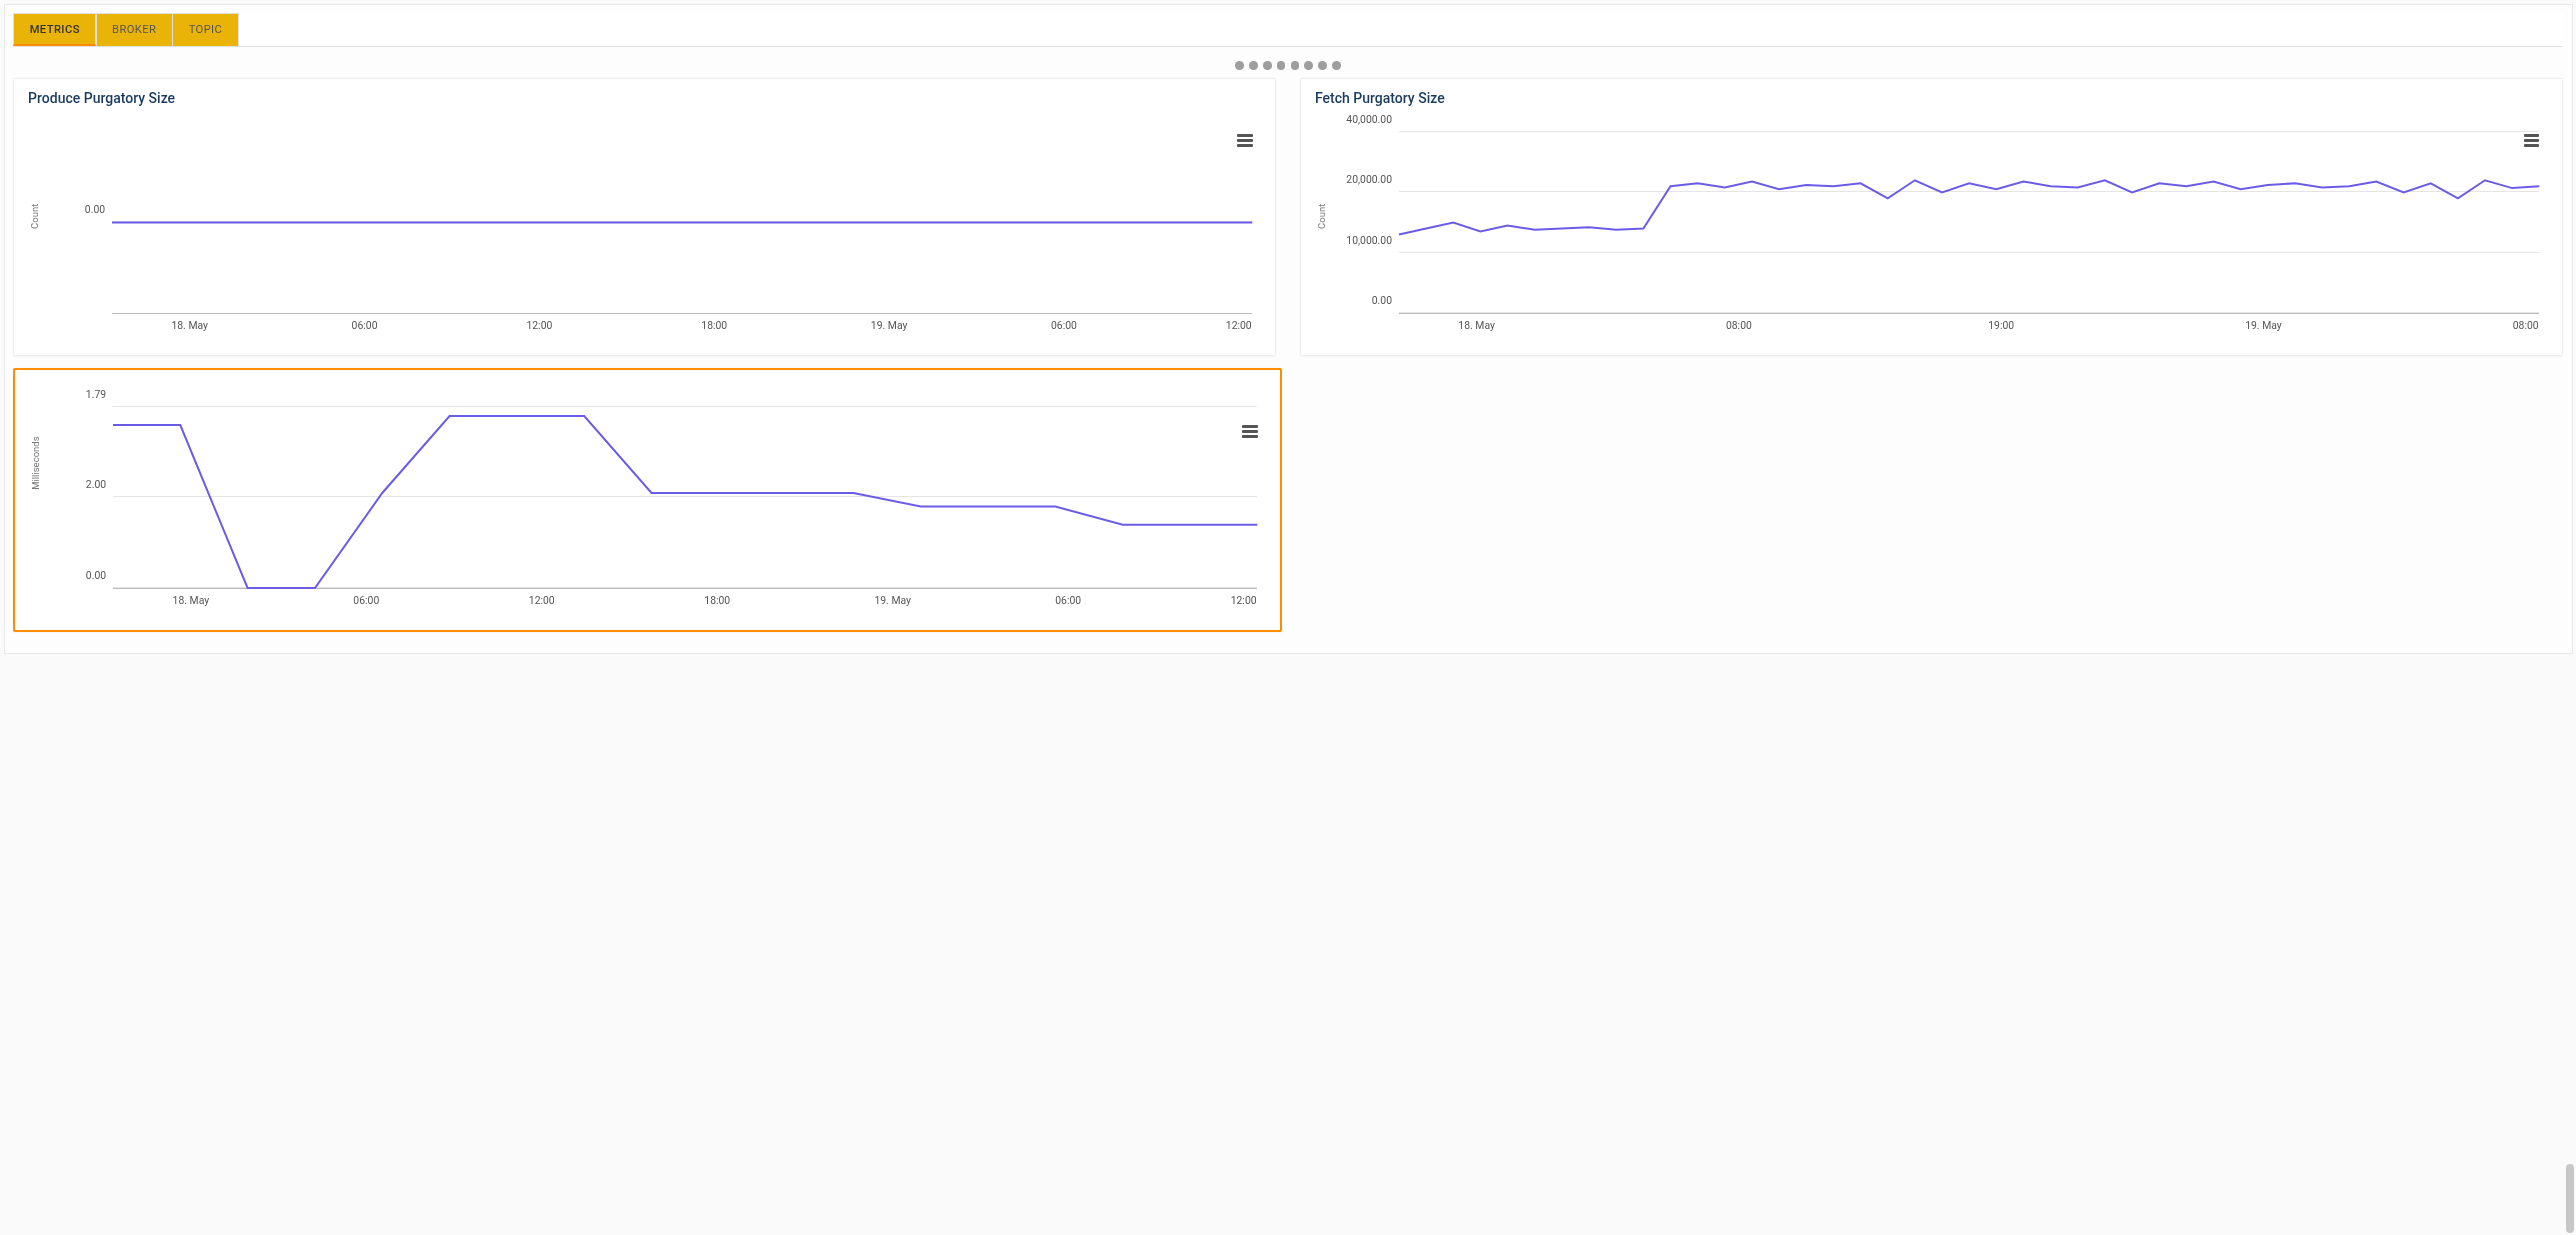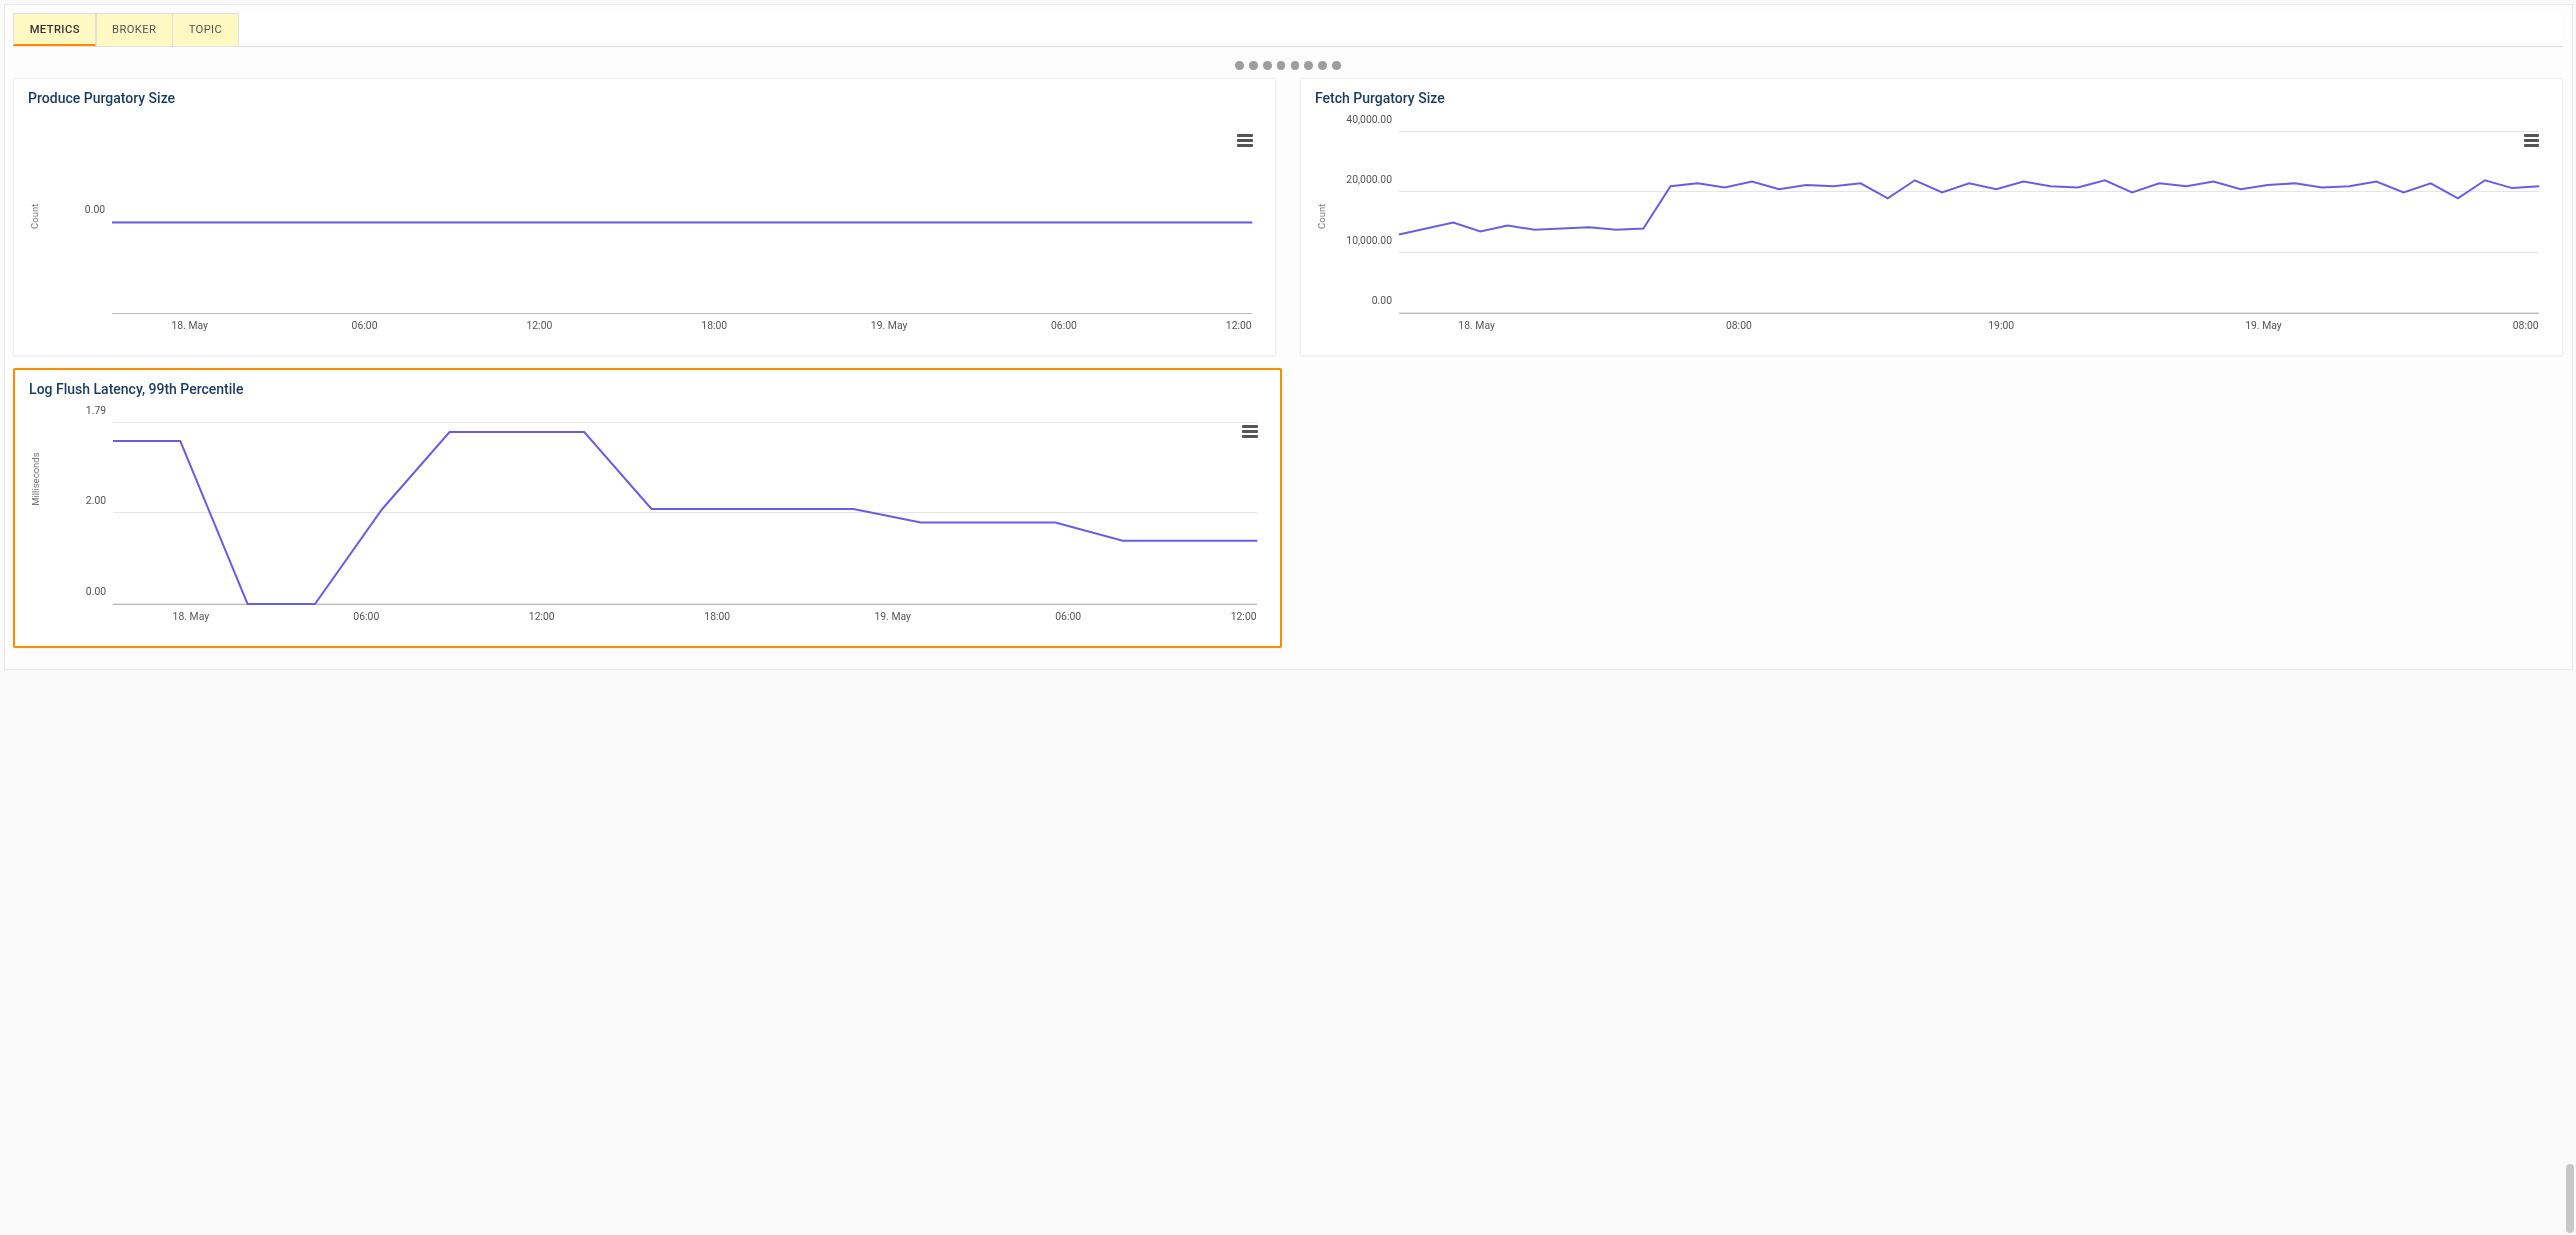--- a/index.html
+++ b/index.html
@@ -19,21 +19,21 @@
     font-size: 11.2px;
     letter-spacing: 0.4px;
   }
   .tab {
     padding: 8.6px 15.6px;
     border: 0.9px solid #e0e0e0;
     border-bottom: none;
     margin-right: -0.9px;
     color: #555;
     cursor: pointer;
-    background: #fef9c3;
+    background: #eab308;
   }
   .tab.active {
     border-bottom: 2.6px solid #ff8c00;
     font-weight: 500;
     color: #333;
   }
   .carousel-dots {
     display: flex;
     justify-content: center;
     gap: 5.2px;
@@ -246,21 +246,20 @@
               <span class="x-tick" style="left: 73%;">19. May</span>
               <span class="x-tick" style="left: 96%;">08:00</span>
             </div>
         </div>
       </div>
     </div>
 
     <div class="row">
 
       <div class="panel highlight" style="max-width:calc(50% - 6px)">
-        <div class="panel-title">Log Flush Latency, 99th Percentile</div>
         <div class="chart-menu">
           <span class="bar"></span>
             <span class="bar"></span>
             <span class="bar"></span>
         </div>
         <div class="chart-area">
           <div class="y-axis-label">Milliseconds</div>
           <div class="plot" id="plot-logflush">
             <div class="gridline" style="bottom:0%"></div>
             <div class="gridline" style="bottom:50%"></div>

